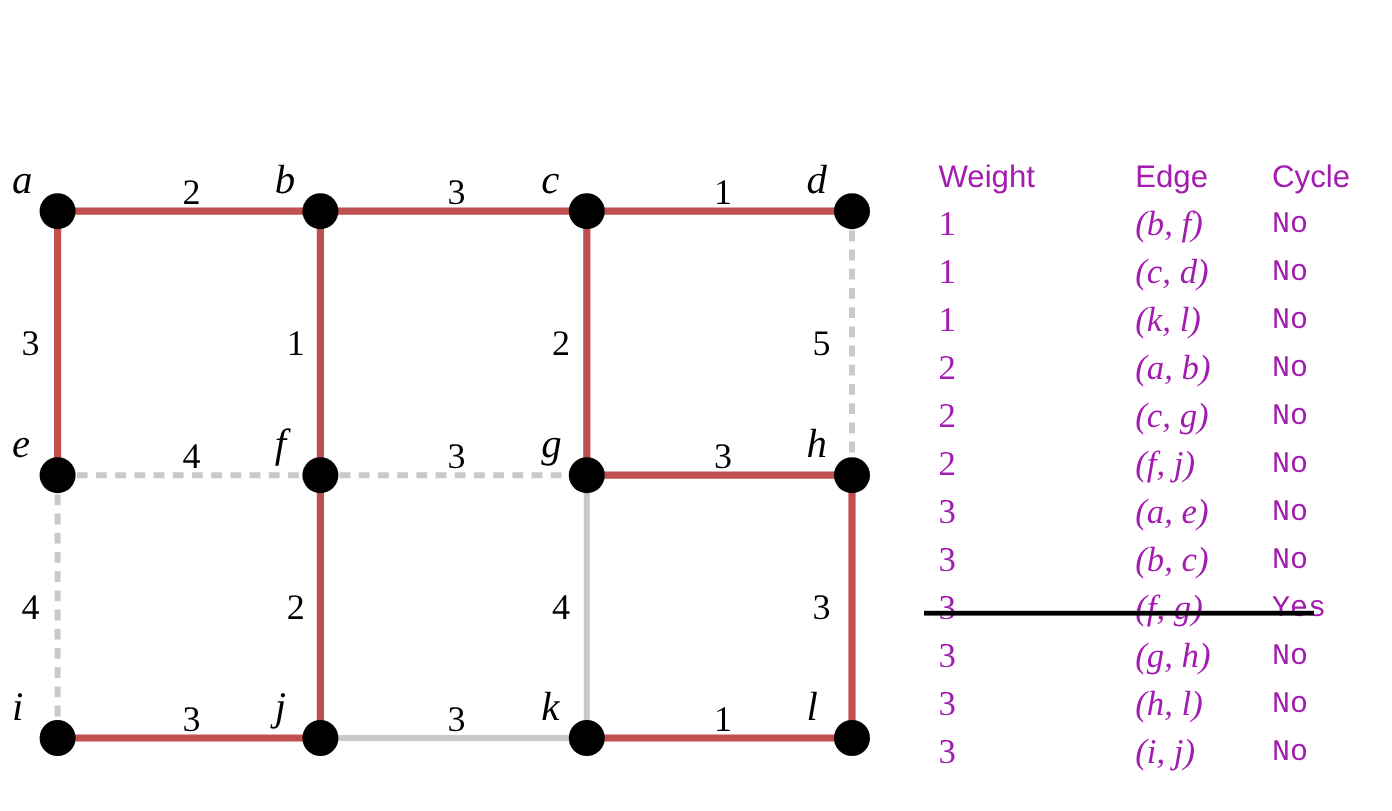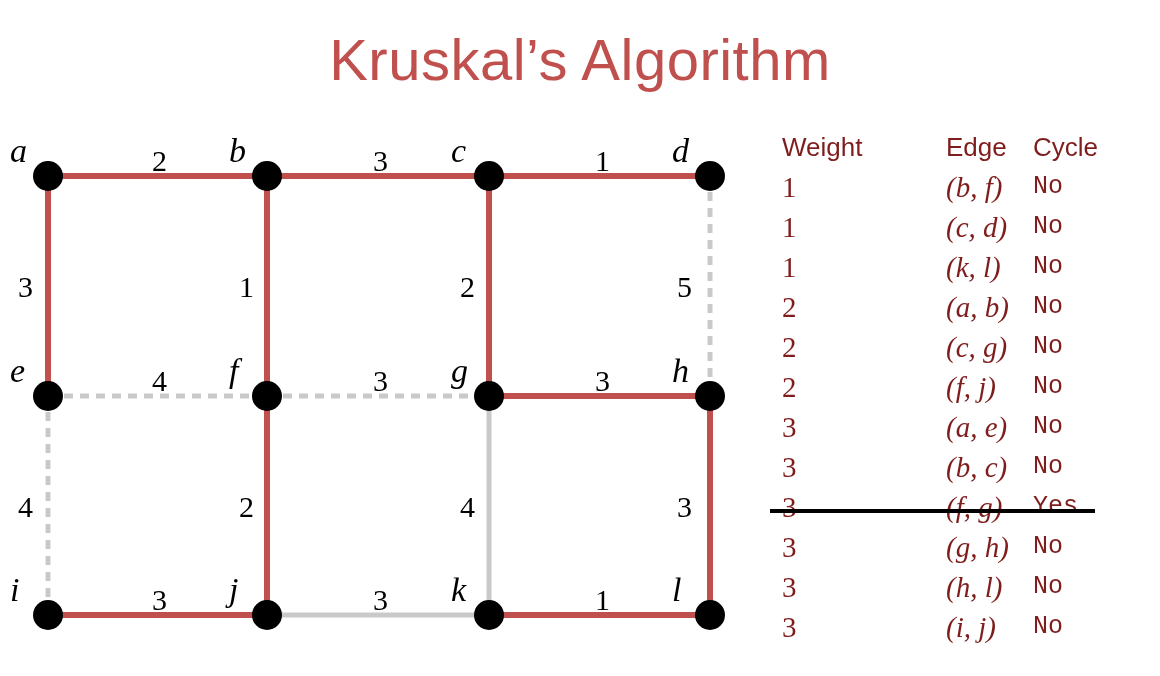--- a/index.html
+++ b/index.html
@@ -83,27 +83,27 @@
   .trow {
     position: absolute;
     left: 0;
     width: 380px;
     height: 40px;
   }
   .cell {
     position: absolute;
     top: 0;
     font-size: 27px;
-    color: #7f1d1d;
+    color: #a21caf;
     line-height: 30px;
     white-space: nowrap;
   }
   .c-weight { left: 12px; }
   .c-edge   { left: 148px; margin-left: 28px; }
-  .c-cycle  { left: 263px; }
+  .c-cycle  { left: 290px; }
 
   .head .cell {
     font-family: "Liberation Sans", sans-serif;
     font-weight: 400;
     font-size: 26px;
   }
   .body-row .c-weight,
   .body-row .c-cycle {
     font-family: Liberation Mono, monospace;
     font-size: 25px;
@@ -121,21 +121,20 @@
     height: 4px;
     background: #000000;
     top: 17px;
   }
 </style>
 </head>
 <body>
 
 <div id="slide">
 
-  <div id="title">Kruskal’s Algorithm</div>
 
   <div id="graph-area">
     <svg id="graph-svg" viewBox="0 0 760 550">
         <line x1="48" y1="56" x2="267" y2="56" stroke="#C0504D" stroke-width="6"></line>
         <line x1="267" y1="56" x2="489" y2="56" stroke="#C0504D" stroke-width="6"></line>
         <line x1="489" y1="56" x2="710" y2="56" stroke="#C0504D" stroke-width="6"></line>
         <line x1="48" y1="56" x2="48" y2="276" stroke="#C0504D" stroke-width="6"></line>
         <line x1="267" y1="56" x2="267" y2="276" stroke="#C0504D" stroke-width="6"></line>
         <line x1="489" y1="56" x2="489" y2="276" stroke="#C0504D" stroke-width="6"></line>
         <line x1="710" y1="56" x2="710" y2="276" stroke="#C9C9C9" stroke-width="5" stroke-dasharray="9 7"></line>

